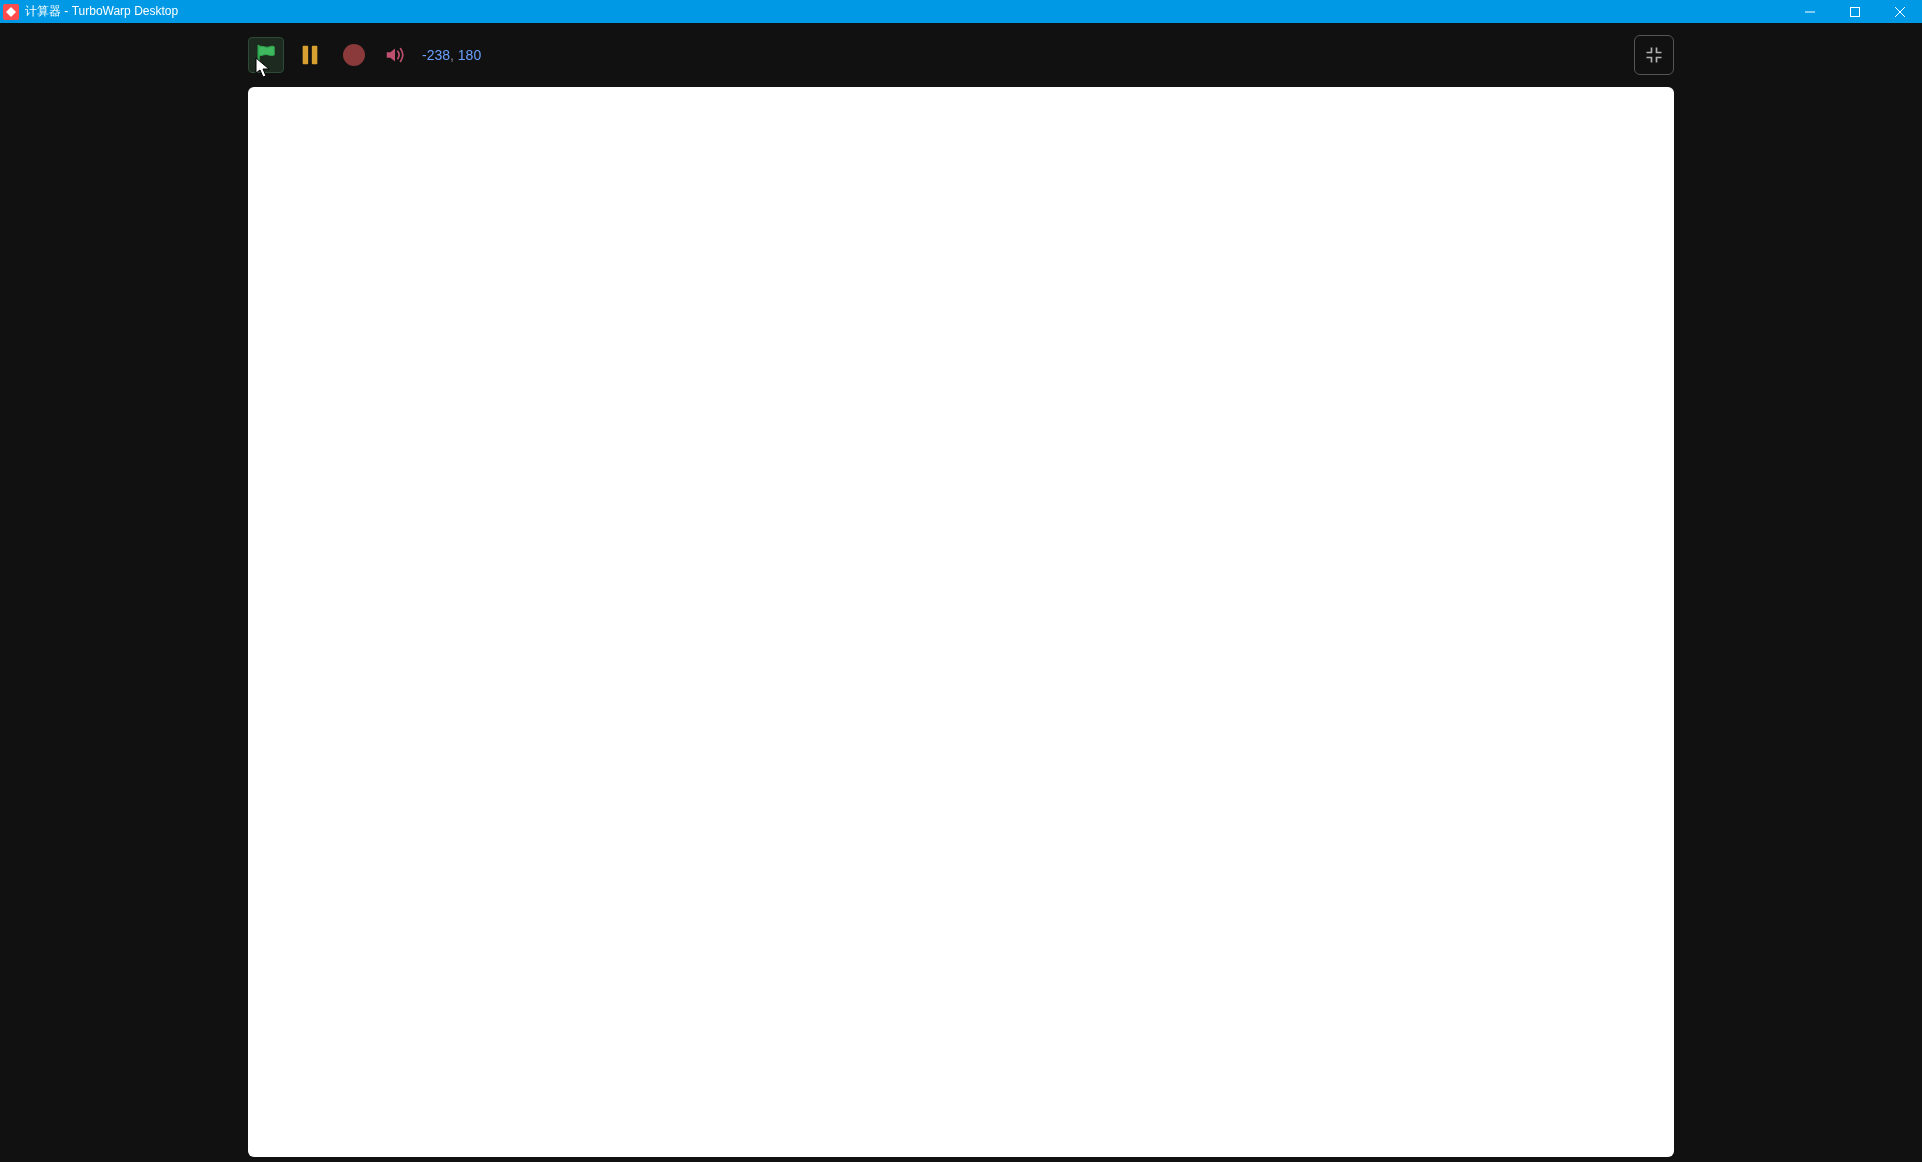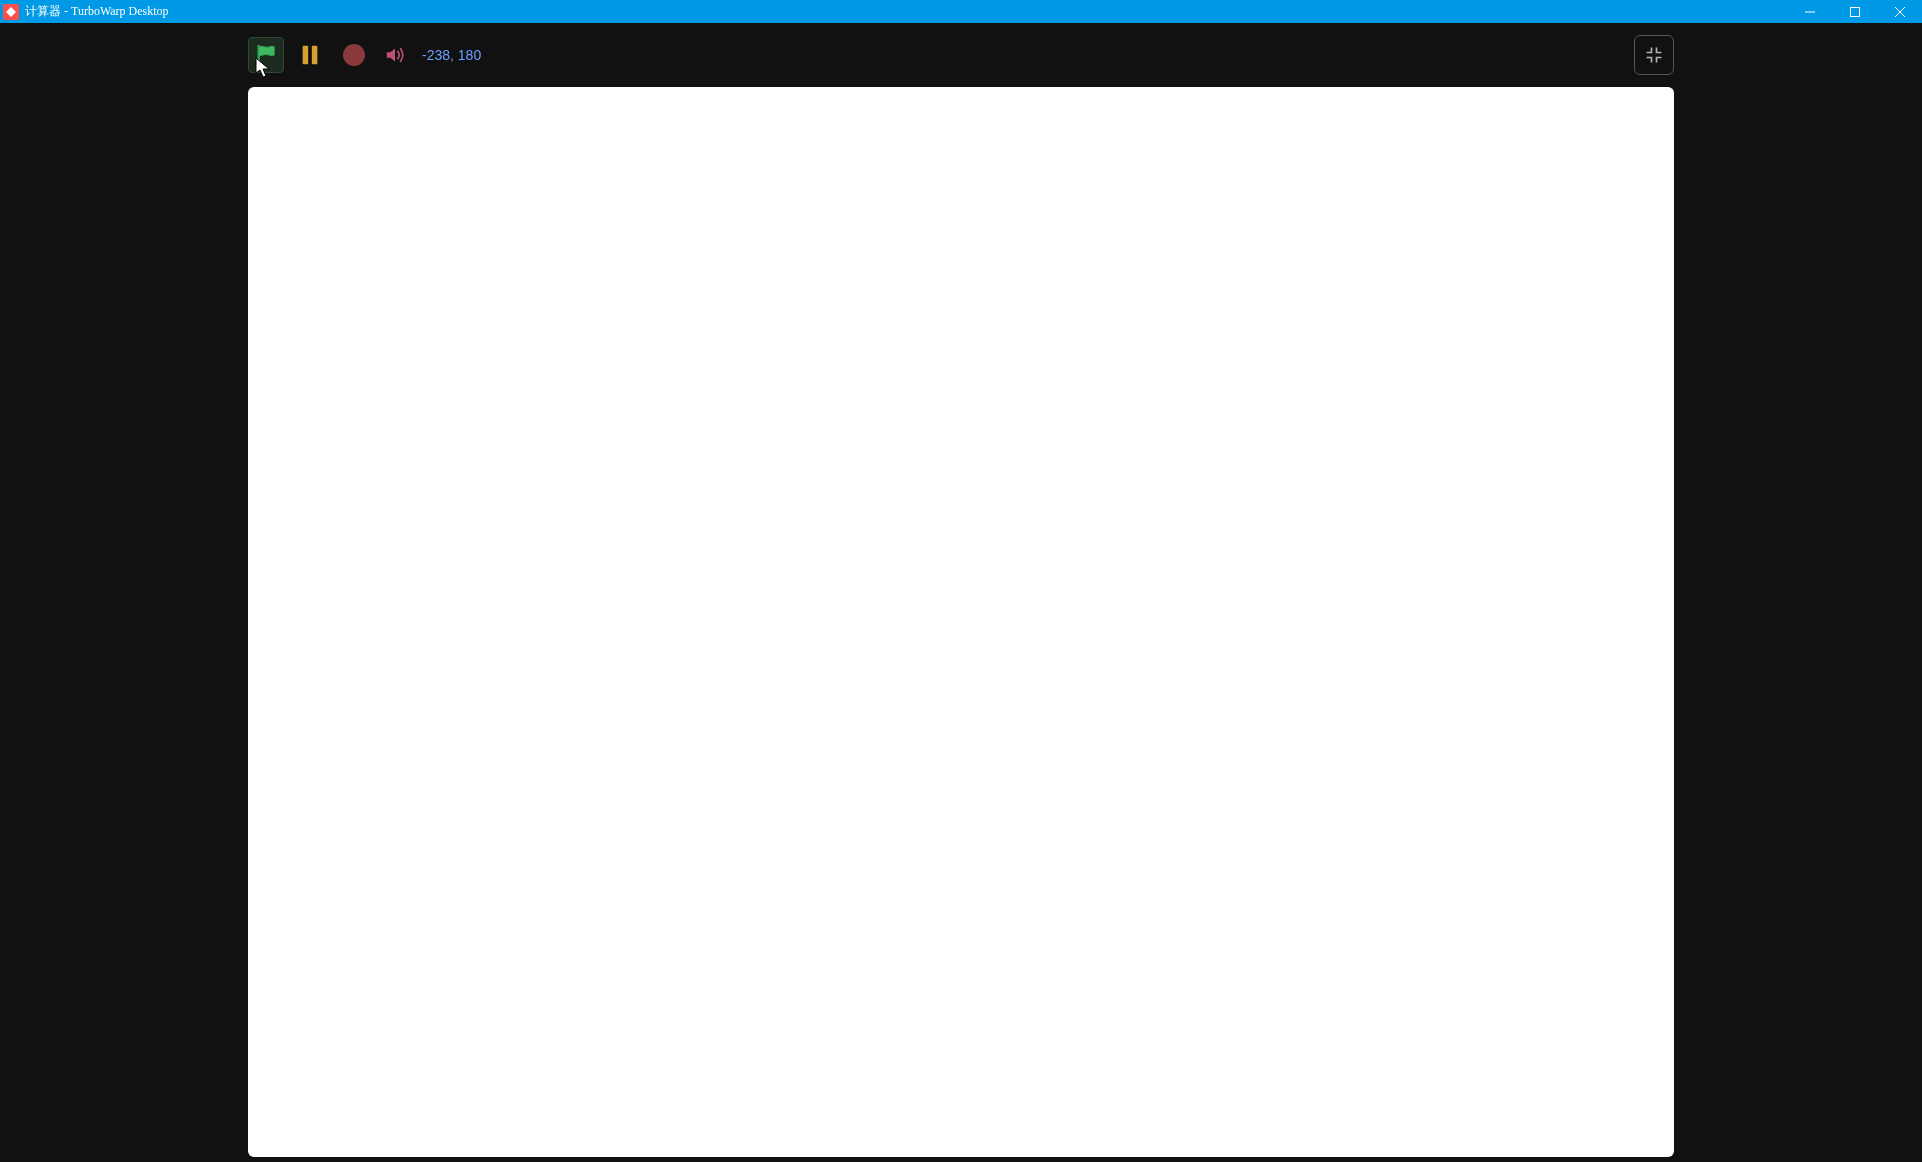--- a/index.html
+++ b/index.html
@@ -10,21 +10,20 @@
     .titlebar {
       width: 100%;
       height: 23px;
       background: #0099e5;
       display: flex;
       align-items: center;
       justify-content: space-between;
       color: #fff;
       font-size: 12px;
       user-select: none;
-      font-family: Liberation Serif, serif;
     }
     .titlebar-left { display: flex; align-items: center; gap: 6px; padding-left: 3px; }
     .app-icon {
       width: 16px; height: 16px;
       background: #ff4d4d;
       border-radius: 2px;
       display: flex; align-items: center; justify-content: center;
     }
     .app-icon svg { width: 10px; height: 10px; }
     .title-text { white-space: nowrap; }

